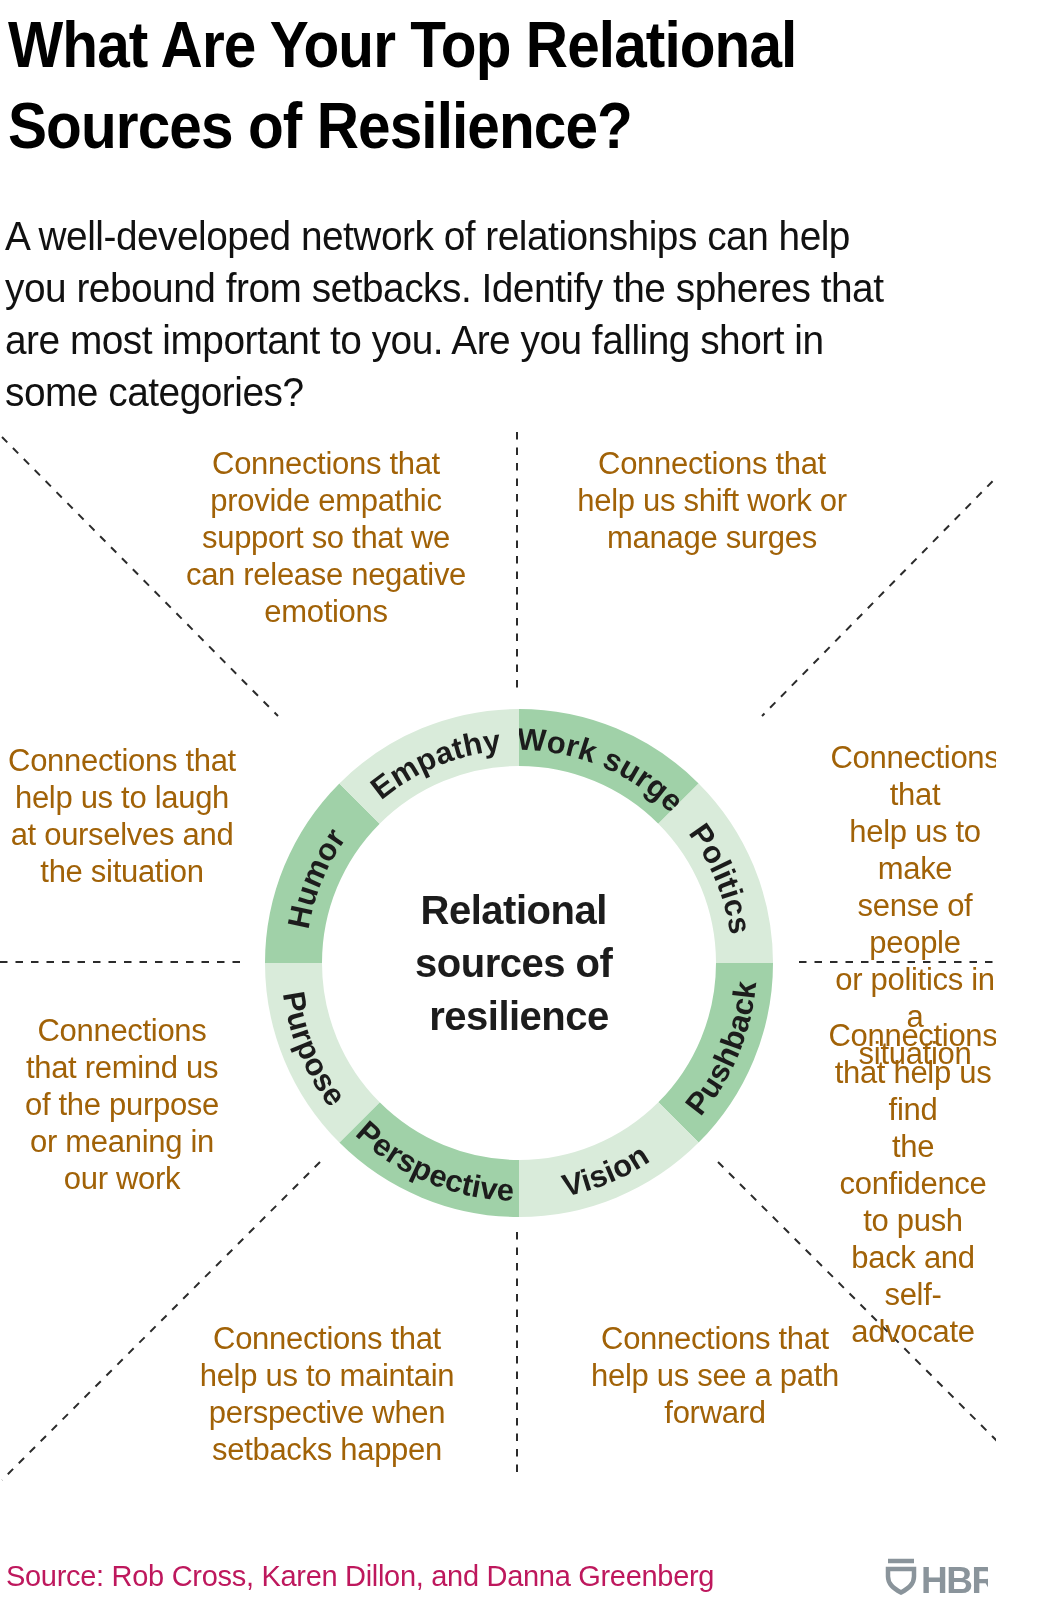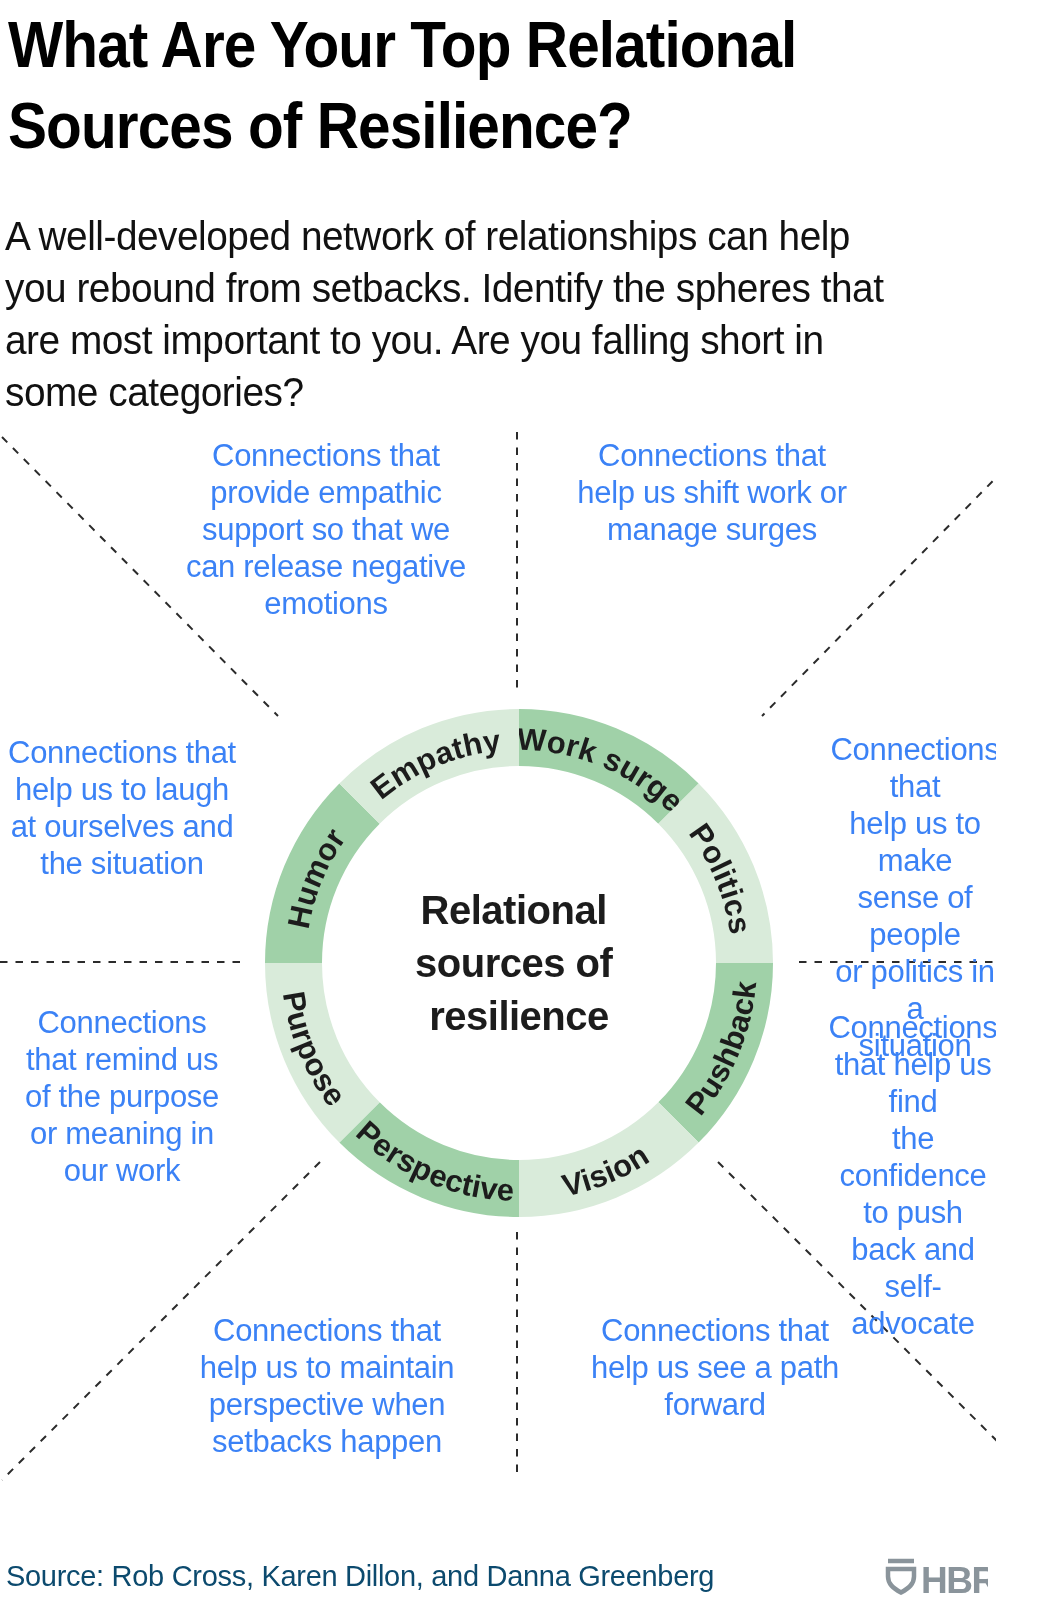--- a/index.html
+++ b/index.html
@@ -15,36 +15,36 @@
   }
   .subtitle{
     position:absolute;left:5px;top:210px;
     font-size:40px;line-height:52px;color:#111;
     letter-spacing:-0.5px;white-space:pre-line;
     transform:scaleX(0.97);transform-origin:left top;
   }
   .diagram-svg{position:absolute;left:0;top:0;}
   .desc{
     position:absolute;transform:translateX(-50%);
-    font-size:31px;line-height:37px;color:#3b82f6;
-    text-align:center;white-space:pre-line;letter-spacing:-0.3px;
+    font-size:31px;line-height:37px;color:#a16207;
+    text-align:center;white-space:pre-line;letter-spacing:-0.3px;margin-top:8px;
   }
   .desc.empathy    {left:326px;top:437px;}
   .desc.work-surge {left:712px;top:437px;}
   .desc.politics   {left:915px;top:731px;}
   .desc.humor      {left:122px;top:734px;}
   .desc.pushback   {left:913px;top:1009px;}
   .desc.purpose    {left:122px;top:1004px;}
   .desc.vision     {left:715px;top:1312px;}
   .desc.perspective{left:327px;top:1312px;}
   .footer{
     position:absolute;left:0;right:0;top:1556px;height:44px;
   }
   .source{
-    position:absolute;left:6px;top:4px;font-size:29px;color:#0c4a6e;letter-spacing:-0.3px;
+    position:absolute;left:6px;top:4px;font-size:29px;color:#be185d;letter-spacing:-0.3px;
   }
   .hbr-logo{position:absolute;right:8px;top:0px;}
 </style>
 </head>
 <body>
 
 <div class="page">
 
   <div class="title">What Are Your Top Relational
 Sources of Resilience?</div>

